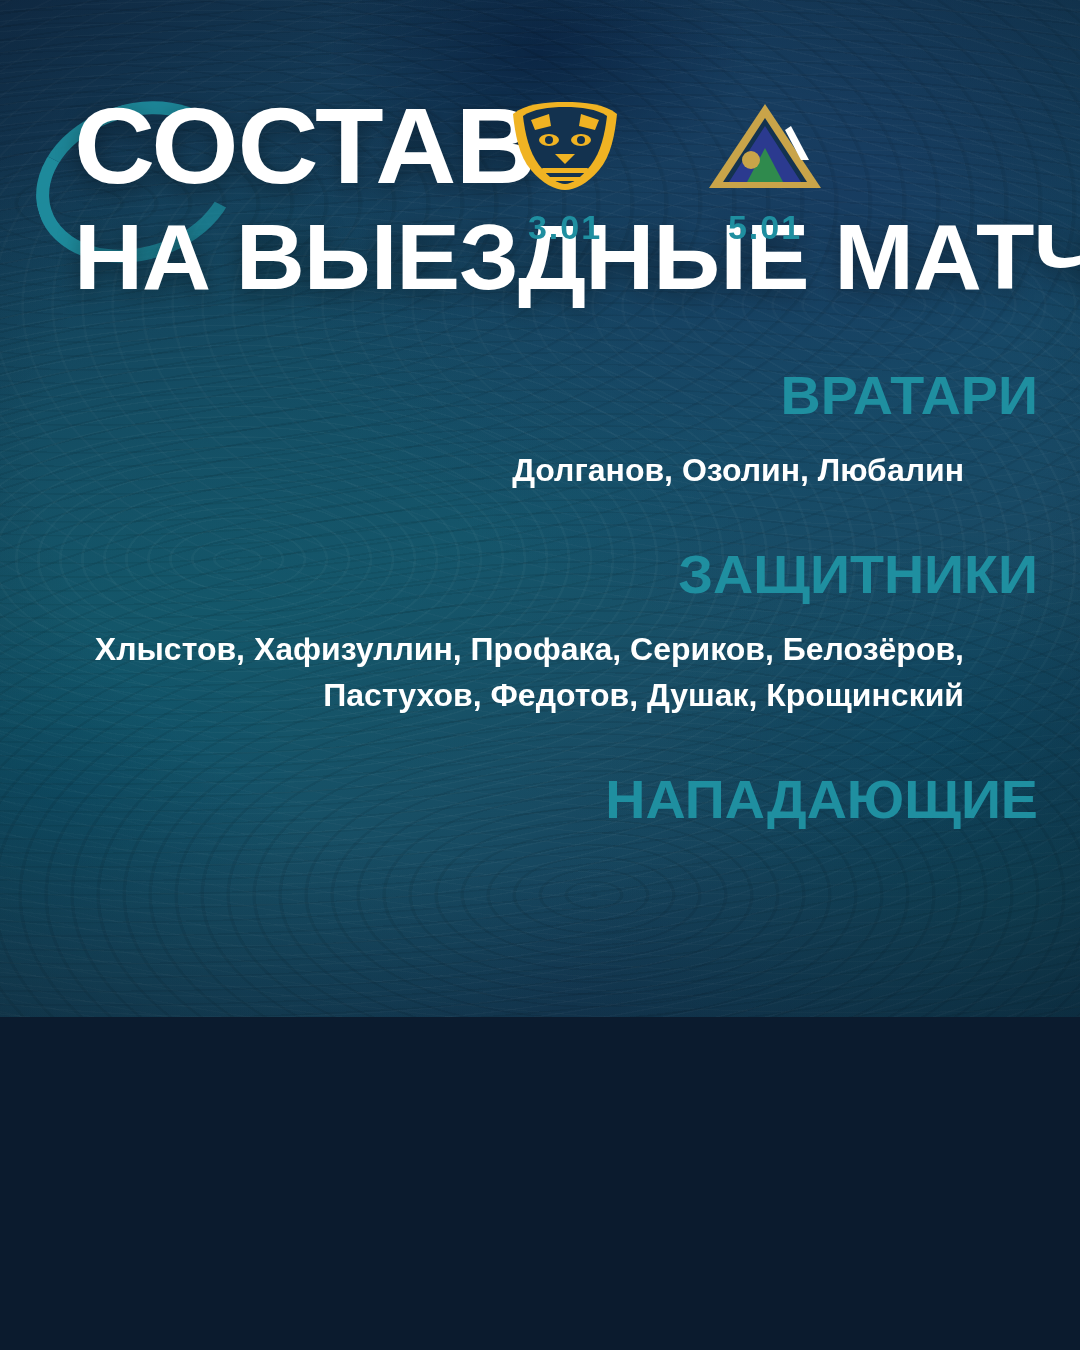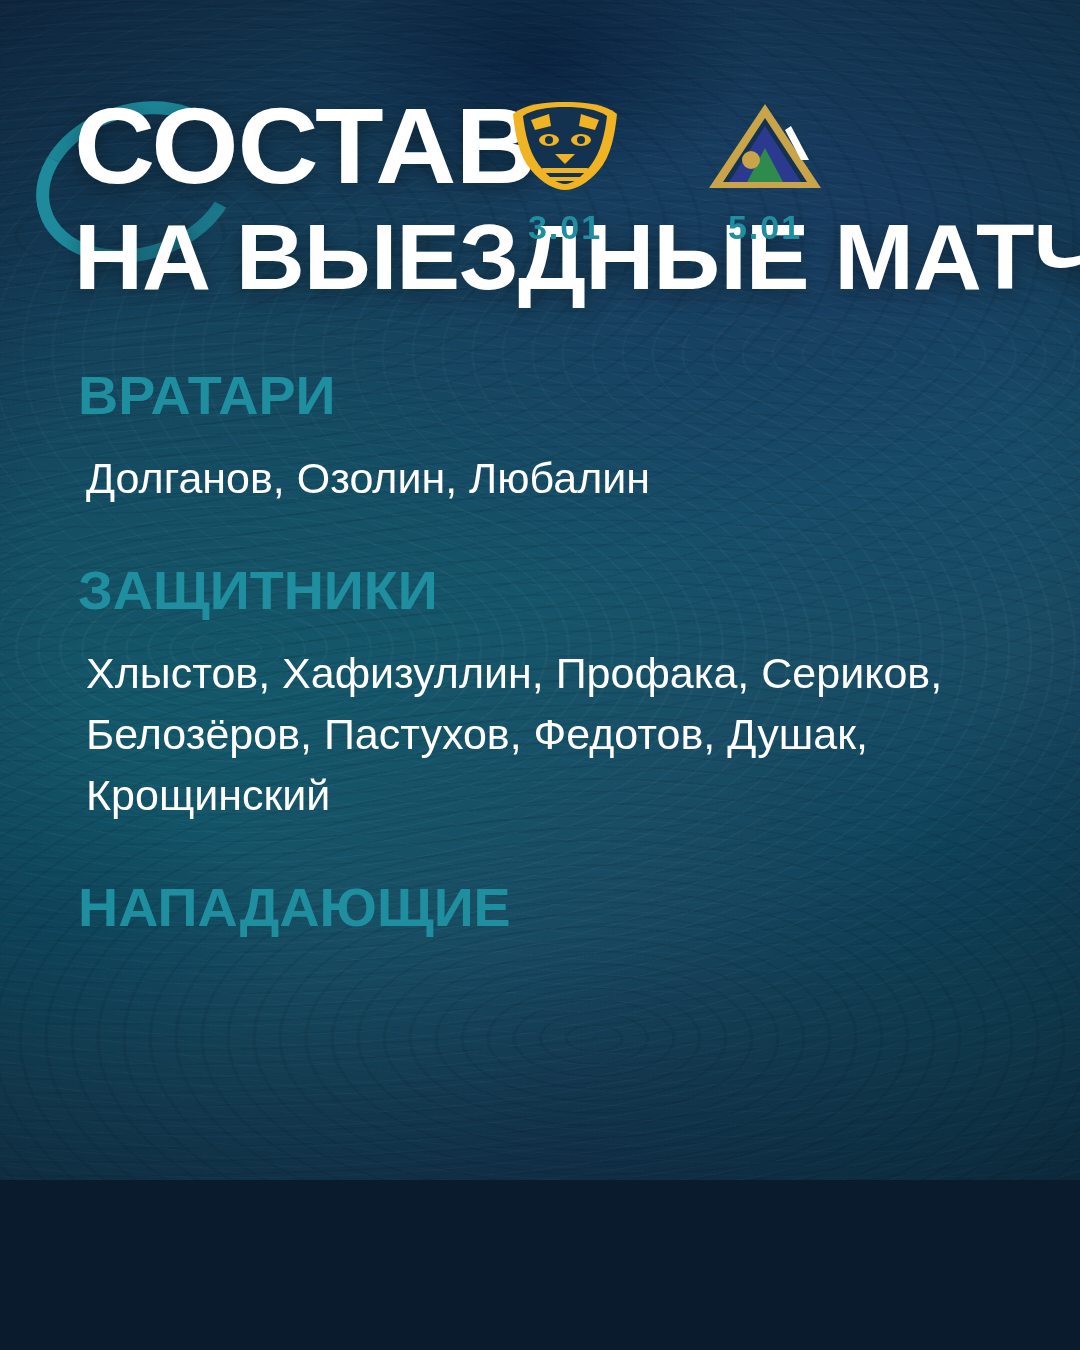--- a/index.html
+++ b/index.html
@@ -3,21 +3,21 @@
 <meta charset="utf-8">
 <style>
   html, body {
     margin: 0;
     padding: 0;
     background: #0b1b2e;
   }
   .poster {
     position: relative;
     width: 1080px;
-    height: 1180px;
+    height: 1017px;
     overflow: hidden;
     font-family: "Liberation Sans", sans-serif;
     background:
       radial-gradient(ellipse 900px 700px at 78% 18%, rgba(24,58,96,0.85) 0%, rgba(12,32,58,0.0) 65%),
       radial-gradient(ellipse 1000px 800px at 15% 62%, rgba(19,88,105,0.75) 0%, rgba(12,32,58,0.0) 62%),
       radial-gradient(ellipse 800px 620px at 95% 88%, rgba(18,74,92,0.8) 0%, rgba(10,26,48,0.0) 60%),
       linear-gradient(160deg, #13324f 0%, #15425c 28%, #16546b 50%, #1a4a63 68%, #11304c 100%);
   }
   
   .tex {
@@ -109,39 +109,39 @@
     font-weight: 700;
     letter-spacing: 2px;
   }
   .crest { width: 120px; height: 92px; }
 
   
   .roster {
     position: relative;
     padding: 50px 70px 0 78px;
   }
-  .group { margin-bottom: 54px; }
+  .group { margin-bottom: 54px; text-align: right; }
   .group-title {
     color: #1f8fa0;
     font-size: 54px;
     font-weight: 700;
     text-transform: uppercase;
     letter-spacing: 0px;
     transform: scaleX(1.03);
     transform-origin: left center;
     margin: 0 0 26px 0;
     line-height: 1;
   }
   .group-names {
     color: #ffffff;
-    font-size: 43px;
-    font-weight: 400;
+    font-size: 32px;
+    font-weight: 700;
     line-height: 1.42;
     max-width: 870px;
-    margin: 8px;
+    margin: 16px;
   }
   .g-goalies { margin-top: 18px; }
   .g-forwards .group-names { max-width: 900px; }
 </style>
 </head>
 <body>
 
 <div class="poster">
   <div class="tex a"></div>
   <div class="tex b"></div>

